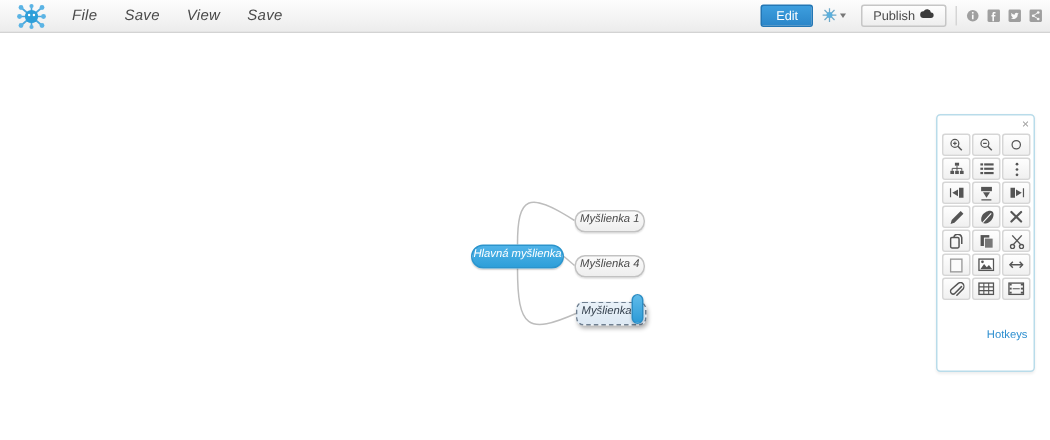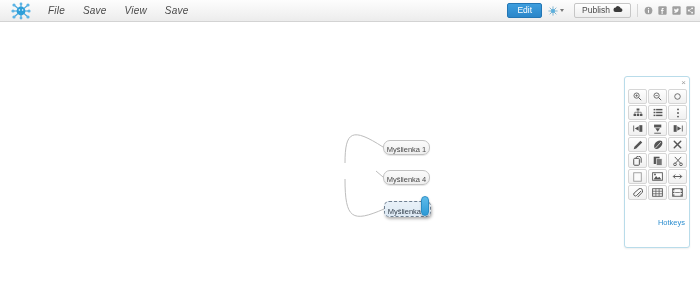--- a/index.html
+++ b/index.html
@@ -72,22 +72,22 @@
   .canvas {
     position: absolute; top: 23px; left: 0;
     width: 700px; height: 270px; background: #ffffff;
     overflow: hidden;
   }
   .map-svg { position: absolute; top: 0; left: 0; }
 
   .node {
     position: absolute;
     font-size: 7.5px;
-    display: flex; align-items: flex-end; justify-content: center;
-    white-space: nowrap; cursor: pointer;
+    display: flex; align-items: flex-start; justify-content: center;
+    white-space: nowrap; cursor: pointer; font-style: italic;
   }
   .node-root {
     background: linear-gradient(to bottom, #4fb3e8 0%, #2e9fd9 100%);
     border: 1px solid #2b94cc;
     color: #ffffff;
     border-radius: 9px;
     box-shadow: 0 1px 1px rgba(0,0,0,.18);
   }
   .node-child {
     background: linear-gradient(to bottom, #fbfbfb 0%, #eeeeee 100%);
@@ -262,20 +262,23 @@
   <div class="canvas">
 
     <svg class="map-svg" width="700" height="270">
       <g fill="none" stroke="#bdbdbd" stroke-width="1">
         <path d="M345,140 C345,108 352,104 383,124"></path>
         <path d="M376,148 L383,154"></path>
         <path d="M345,156 C345,196 352,200 384,186"></path>
       </g>
     </svg>
 
+    <div class="node node-root" style="left:314px; top:140px; width:62px; height:16px;">
+      <span>Hlavná myšlienka</span>
+    </div>
 
     <div class="node node-child" style="left:383px; top:117px; width:47px; height:15px;">
       <span>Myšlienka 1</span>
     </div>
 
     <div class="node node-child" style="left:383px; top:147px; width:47px; height:15px;">
       <span>Myšlienka 4</span>
     </div>
 
     <div class="node node-selected" style="left:384px; top:178px; width:47px; height:16px;">

